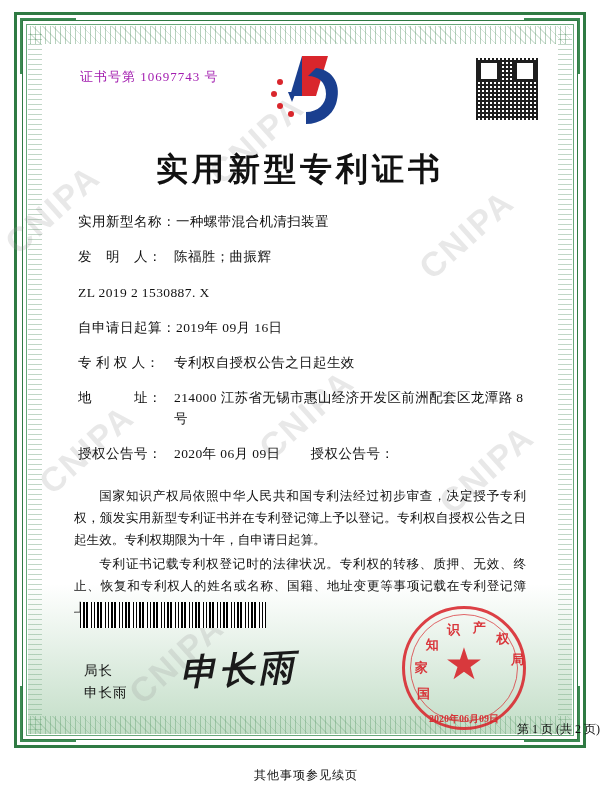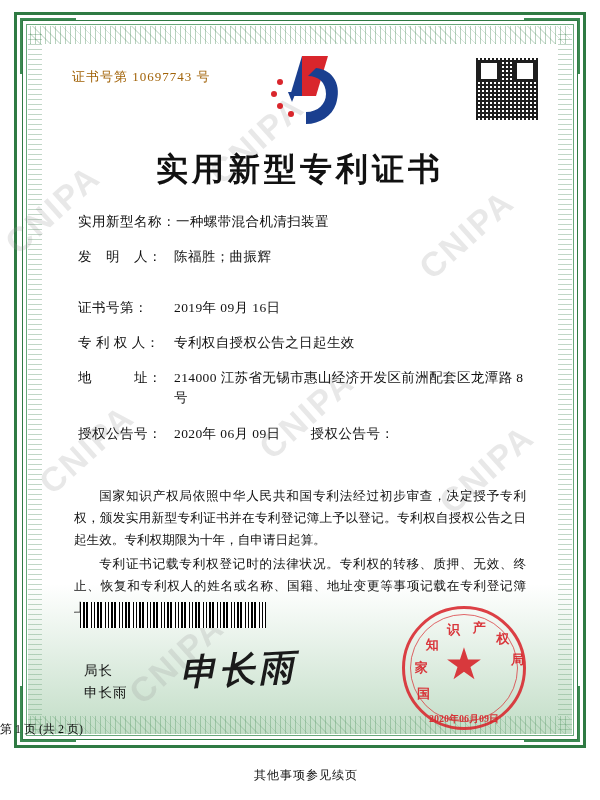--- a/index.html
+++ b/index.html
@@ -110,23 +110,23 @@
   .wm2 { left: 200px; top: 120px; }
   .wm3 { left: 410px; top: 215px; }
   .wm4 { left: 30px;  top: 430px; }
   .wm5 { left: 250px; top: 395px; }
   .wm6 { left: 430px; top: 450px; }
   .wm7 { left: 120px; top: 640px; }
 
   
   .cert-no {
     position: absolute;
-    left: 72px; top: 68px;
+    left: 80px; top: 68px;
     font-size: 13px;
-    color: #a16207;
+    color: #a21caf;
     letter-spacing: 1px;
     text-align: right;
   }
   .qr {
     position: absolute;
     right: 62px; top: 58px;
     width: 62px; height: 62px;
     background-color: #fff;
     background-image:
       repeating-linear-gradient(0deg, #000 0 2px, transparent 2px 4px),
@@ -288,21 +288,21 @@
     font-size: 10px;
     color: #d8262c;
     font-weight: bold;
     opacity: 0.92;
   }
 
   
   .page-num {
     position: absolute;
     left: 0; right: 0; bottom: 62px;
-    text-align: left;
+    text-align: right;
     font-size: 12px;
     color: #111;
   }
   .footnote {
     position: absolute;
     left: 0; right: 0; bottom: 16px;
     text-align: center;
     font-size: 12px;
     color: #111;
     letter-spacing: 1px;
@@ -358,23 +358,24 @@
   <div class="fields">
     <div class="field-row">
       <div class="field-label">实用新型名称：</div>
       <div class="field-value">一种螺带混合机清扫装置</div>
     </div>
     <div class="field-row">
       <div class="field-label">发　明　人：</div>
       <div class="field-value">陈福胜；曲振辉</div>
     </div>
     <div class="field-row">
-    </div>
-    <div class="field-row">
-      <div class="field-label">证书号第：</div>
+      <div class="field-value">ZL 2019 2 1530887. X</div>
+    </div>
+    <div class="field-row">
+      <div class="field-label">自申请日起算：</div>
       <div class="field-value">2019年 09月 16日</div>
     </div>
     <div class="field-row">
       <div class="field-label">专 利 权 人：</div>
       <div class="field-value">专利权自授权公告之日起生效</div>
     </div>
     <div class="field-row">
       <div class="field-label">地　　　址：</div>
       <div class="field-value">214000 江苏省无锡市惠山经济开发区前洲配套区龙潭路 8 号</div>
     </div>

